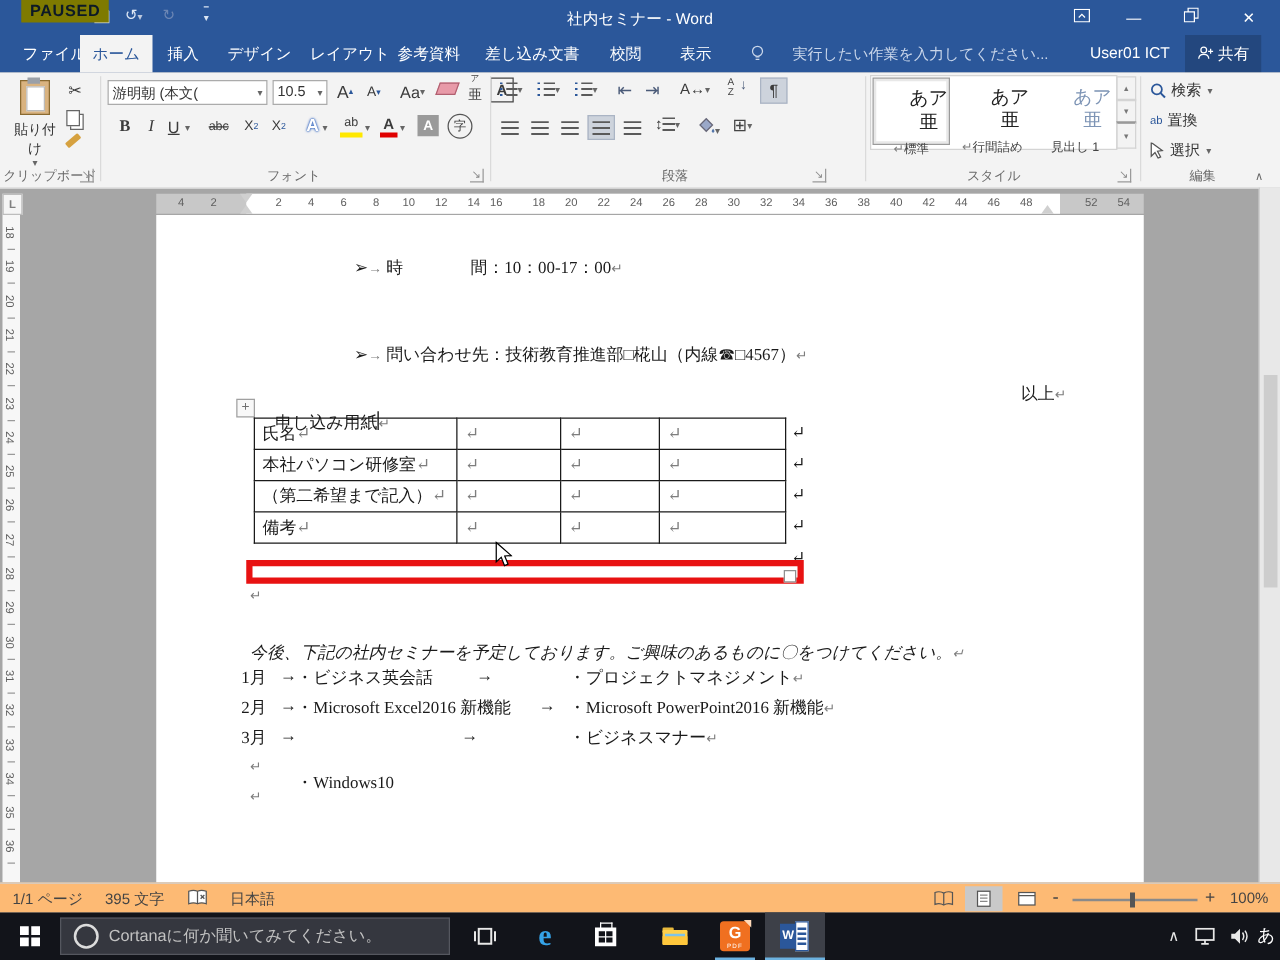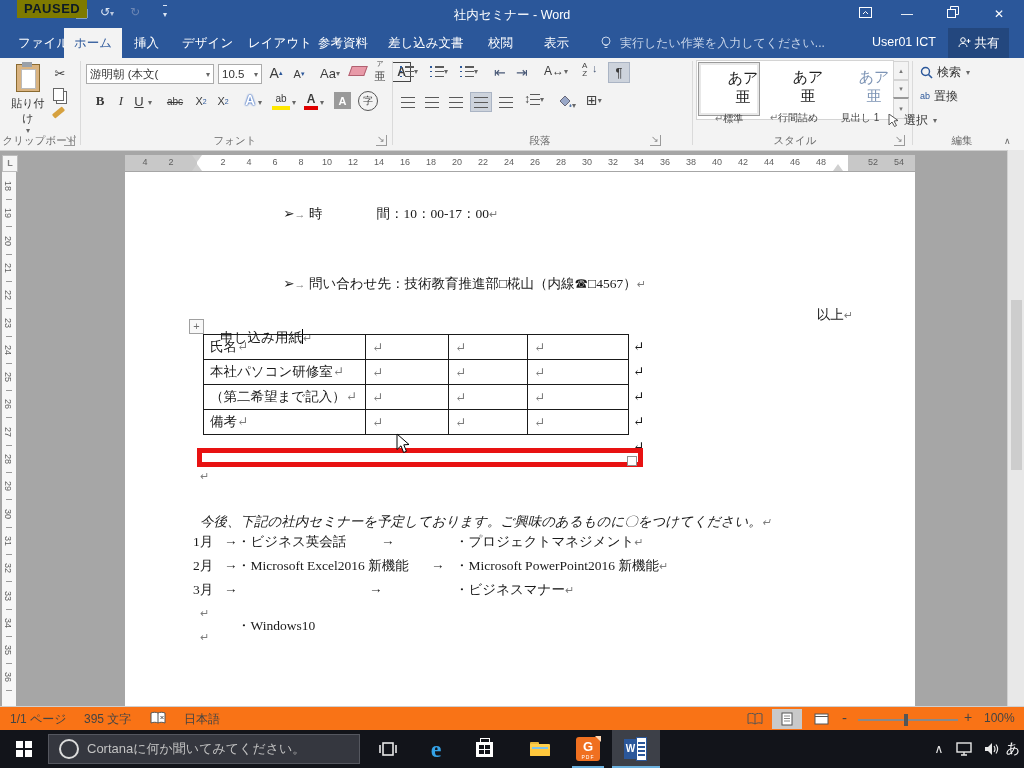--- a/index.html
+++ b/index.html
@@ -46,21 +46,21 @@
   .tri{width:0;height:0;}
   
   #page{left:125px;top:172px;width:790px;height:534px;background:#fff;}
   .doc{font-family:"Liberation Serif","DejaVu Serif",serif;font-size:13.5px;color:#1a1a1a;white-space:pre;}
   .doc .mark{font-family:"Liberation Sans",sans-serif;font-size:11px;}
   #dtable{border-collapse:collapse;table-layout:fixed;}
   #dtable td{border:1px solid #1a1a1a;height:24px;padding:0 0 0 6px;font-family:"Liberation Serif","DejaVu Serif",serif;font-size:13.5px;color:#1a1a1a;white-space:nowrap;overflow:hidden;}
   #redbox{border:5px solid #e81212;box-sizing:border-box;}
   .caret{display:inline-block;width:1px;height:15px;background:#000;vertical-align:-2px;}
   
-  #statusbar{left:0;top:706px;width:1024px;height:24px;background:#f97316;border-top:1px solid #d0d0d0;box-sizing:border-box;font-size:12px;color:#444;}
+  #statusbar{left:0;top:706px;width:1024px;height:24px;background:#fdba74;border-top:1px solid #d0d0d0;box-sizing:border-box;font-size:12px;color:#444;}
   .sb{top:4px;font-size:12px;color:#444;}
   .viewbtn{top:2px;width:30px;height:20px;display:flex;align-items:center;justify-content:center;}
   
   #taskbar{left:0;top:730px;width:1024px;height:38px;background:#12141a;}
   .tbtn{top:0;height:38px;display:flex;align-items:center;justify-content:center;}
   #cortana{left:48px;top:4px;width:312px;height:30px;background:#35373f;border:1px solid #55575f;box-sizing:border-box;display:flex;align-items:center;color:#c2c2c2;font-size:13px;}
   .tray{color:#e8e8e8;font-size:12px;}
   .underln{position:absolute;bottom:0;height:2px;background:#6cb2e0;}
 </style>
 </head>
@@ -106,21 +106,21 @@
     <span class="a tab" style="left:308px;">参考資料</span>
     <span class="a tab" style="left:378px;">差し込み文書</span>
     <span class="a tab" style="left:478px;">校閲</span>
     <span class="a tab" style="left:534px;">表示</span>
     <span class="a" style="left:600px;top:8px;">
       <svg width="12" height="14" viewBox="0 0 12 14">
           <circle cx="6" cy="5" r="4" fill="none" stroke="#c9d6ea"></circle>
           <path d="M4.5 9.5h3M4.5 11.5h3" stroke="#c9d6ea"></path>
         </svg>
     </span>
-    <span class="a tellme" style="left:620px;top:7px;">実行したい作業を入力してください...</span>
+    <span class="a tellme" style="left:634px;top:7px;">実行したい作業を入力してください...</span>
     <span class="a" style="left:872px;top:7px;font-size:12.5px;color:#fff;">User01 ICT</span>
     <span class="a sharebox" style="left:948px;">
       <svg width="13" height="13" viewBox="0 0 13 13" style="vertical-align:-2px;">
           <circle cx="5" cy="4" r="2.3" fill="none" stroke="#fff"></circle>
           <path d="M1 11c0-2.3 1.8-3.6 4-3.6S9 8.7 9 11" fill="none" stroke="#fff"></path>
           <path d="M10.5 3v4M8.5 5h4" stroke="#fff"></path>
         </svg>
       <span>共有</span>
     </span>
   </div>
@@ -274,21 +274,21 @@
           <circle cx="5.5" cy="5.5" r="4" fill="none" stroke="#2b579a" stroke-width="1.4"></circle>
           <path d="M8.5 8.5l3.5 3.5" stroke="#2b579a" stroke-width="1.6"></path>
         </svg>
       <span>検索</span>
         <span class="dd8" style="margin-left:5px;">▾</span>
     </span>
     <span class="a rbtn" style="left:920px;top:30px;font-size:12px;color:#333;">
       <span style="font-size:9px;color:#2b579a;margin-right:4px;line-height:1;">ab</span>
       <span>置換</span>
     </span>
-    <span class="a rbtn" style="left:888px;top:54px;font-size:12px;color:#333;">
+    <span class="a rbtn" style="left:920px;top:54px;font-size:12px;color:#333;">
       <svg width="11" height="13" viewBox="0 0 11 13" style="margin-right:5px;">
           <path d="M1 0l0 11 3-3 2.5 4.5 2-1-2.5-4.5 4-0.5z" fill="#fff" stroke="#555"></path>
         </svg>
       <span>選択</span>
         <span class="dd8" style="margin-left:5px;">▾</span>
     </span>
     <div class="a glabel" style="left:912px;top:76px;width:100px;">編集</div>
     <span class="a" style="left:1004px;top:78px;font-size:9px;color:#666;">∧</span>
   </div>
 
@@ -298,21 +298,21 @@
     <div>
         <span class="a rnum" style="left: 20px;">4</span>
         <span class="a rnum" style="left: 46px;">2</span>
         <span class="a rnum" style="left: 98px;">2</span>
         <span class="a rnum" style="left: 124px;">4</span>
         <span class="a rnum" style="left: 150px;">6</span>
         <span class="a rnum" style="left: 176px;">8</span>
         <span class="a rnum" style="left: 202px;">10</span>
         <span class="a rnum" style="left: 228px;">12</span>
         <span class="a rnum" style="left: 254px;">14</span>
-        <span class="a rnum" style="left: 280px;">16</span>
+        <span class="a rnum" style="left: 272px;">16</span>
         <span class="a rnum" style="left: 306px;">18</span>
         <span class="a rnum" style="left: 332px;">20</span>
         <span class="a rnum" style="left: 358px;">22</span>
         <span class="a rnum" style="left: 384px;">24</span>
         <span class="a rnum" style="left: 410px;">26</span>
         <span class="a rnum" style="left: 436px;">28</span>
         <span class="a rnum" style="left: 462px;">30</span>
         <span class="a rnum" style="left: 488px;">32</span>
         <span class="a rnum" style="left: 514px;">34</span>
         <span class="a rnum" style="left: 540px;">36</span>

